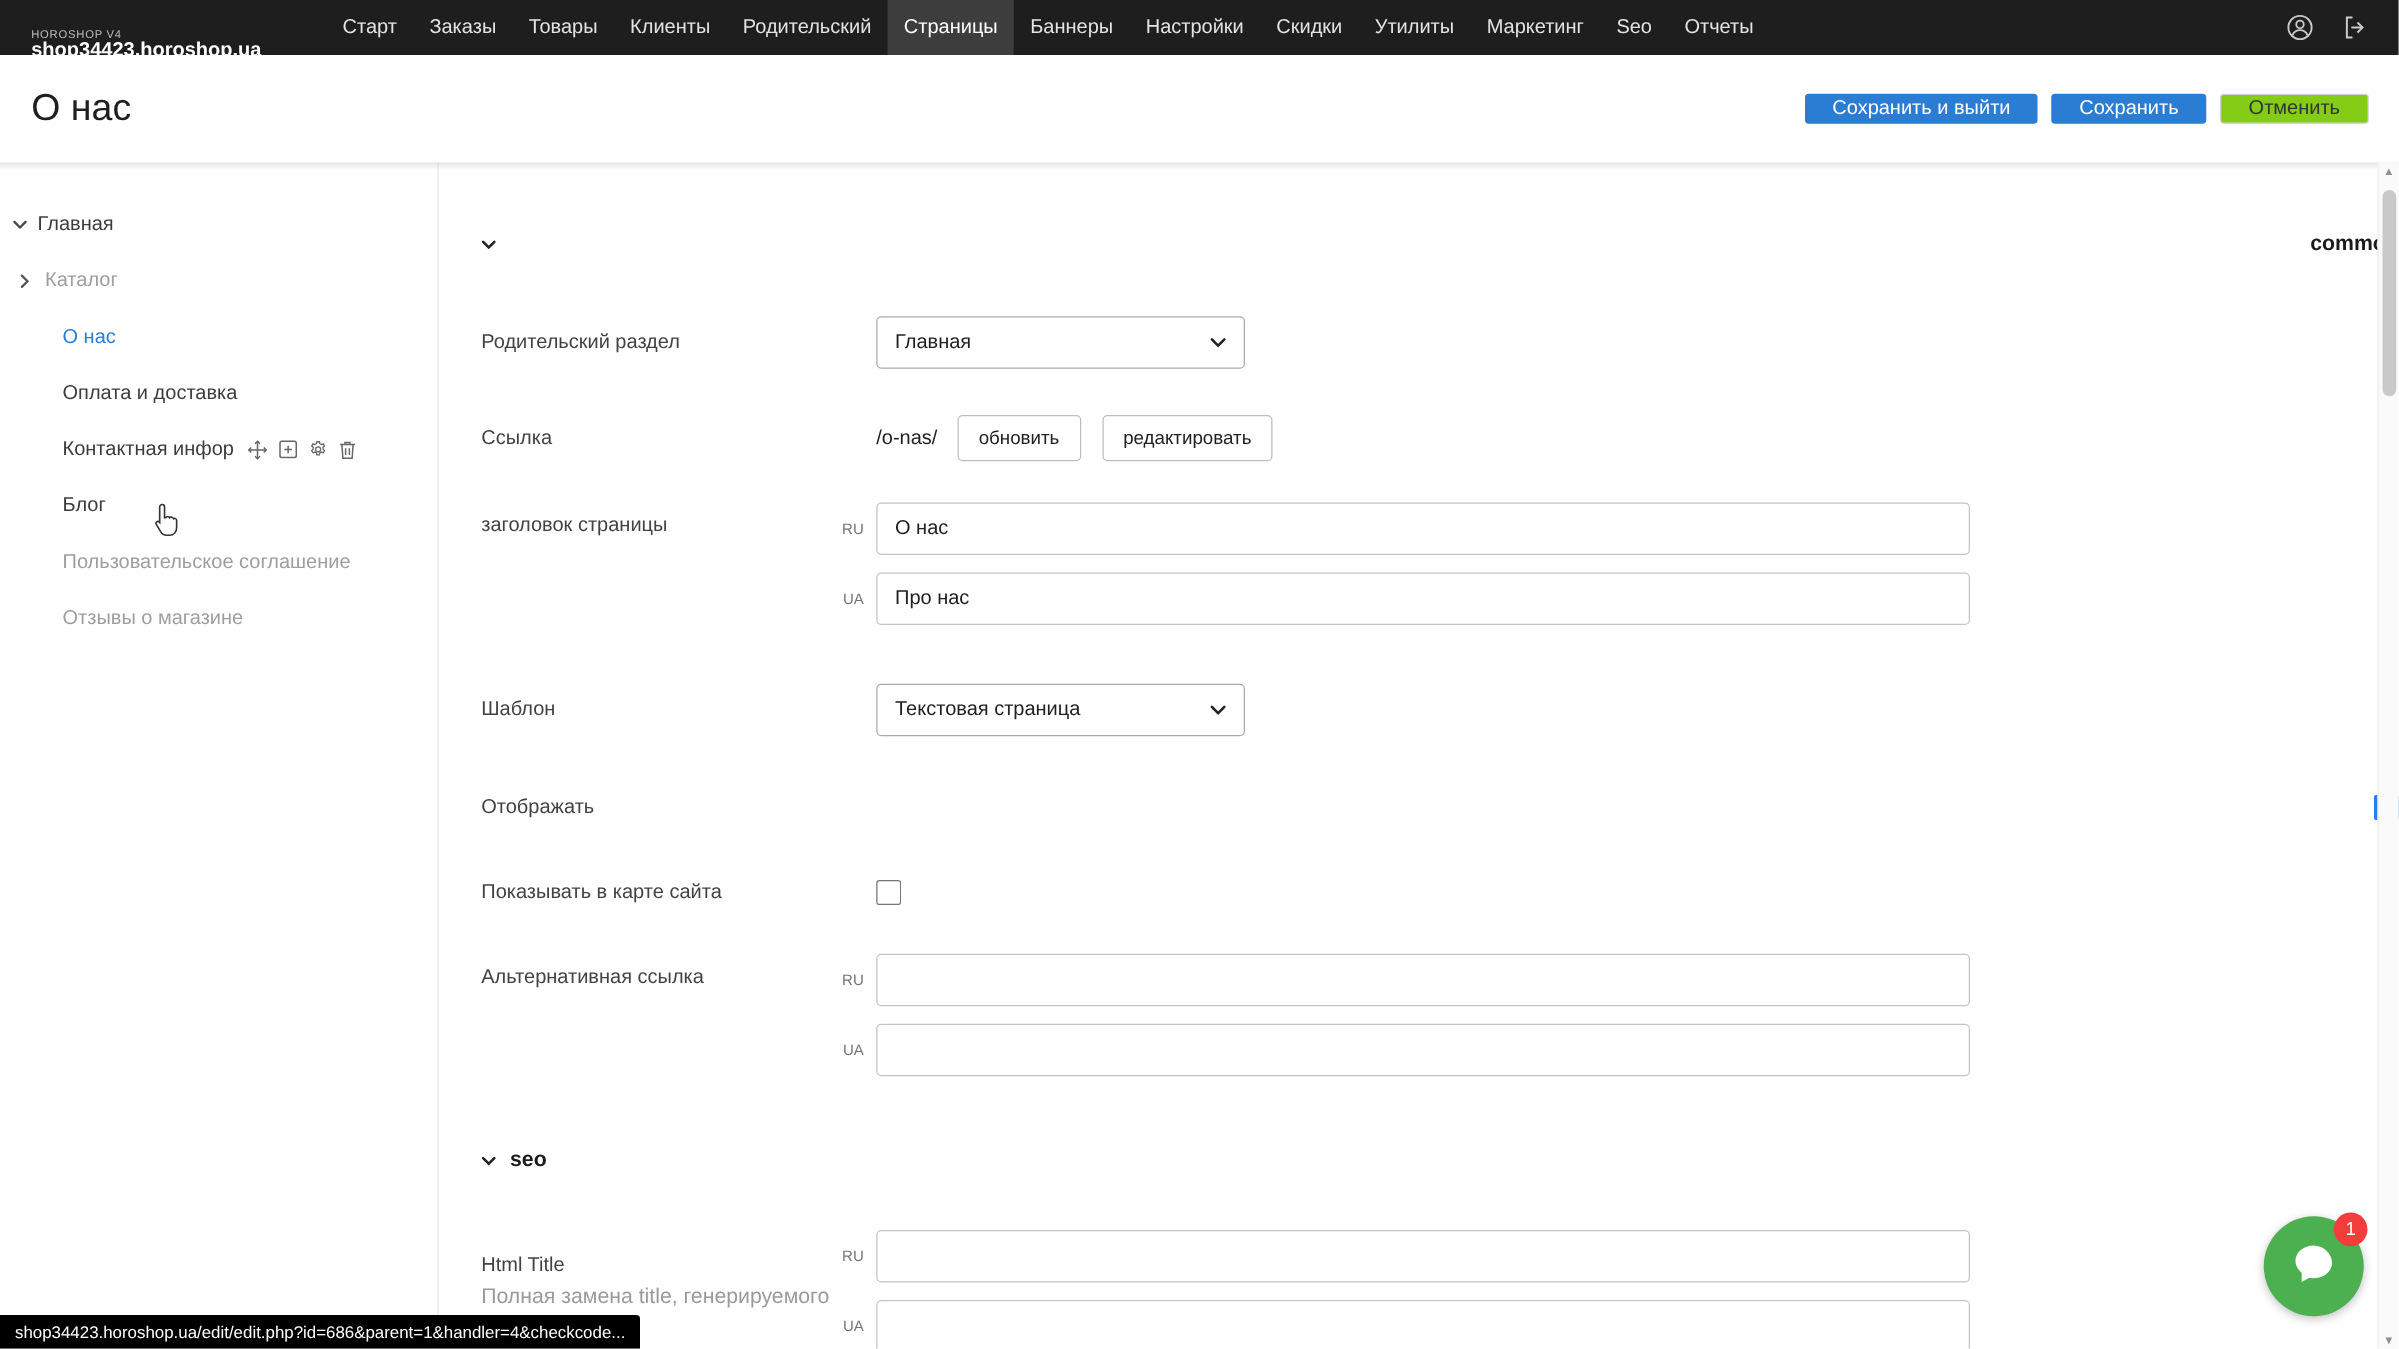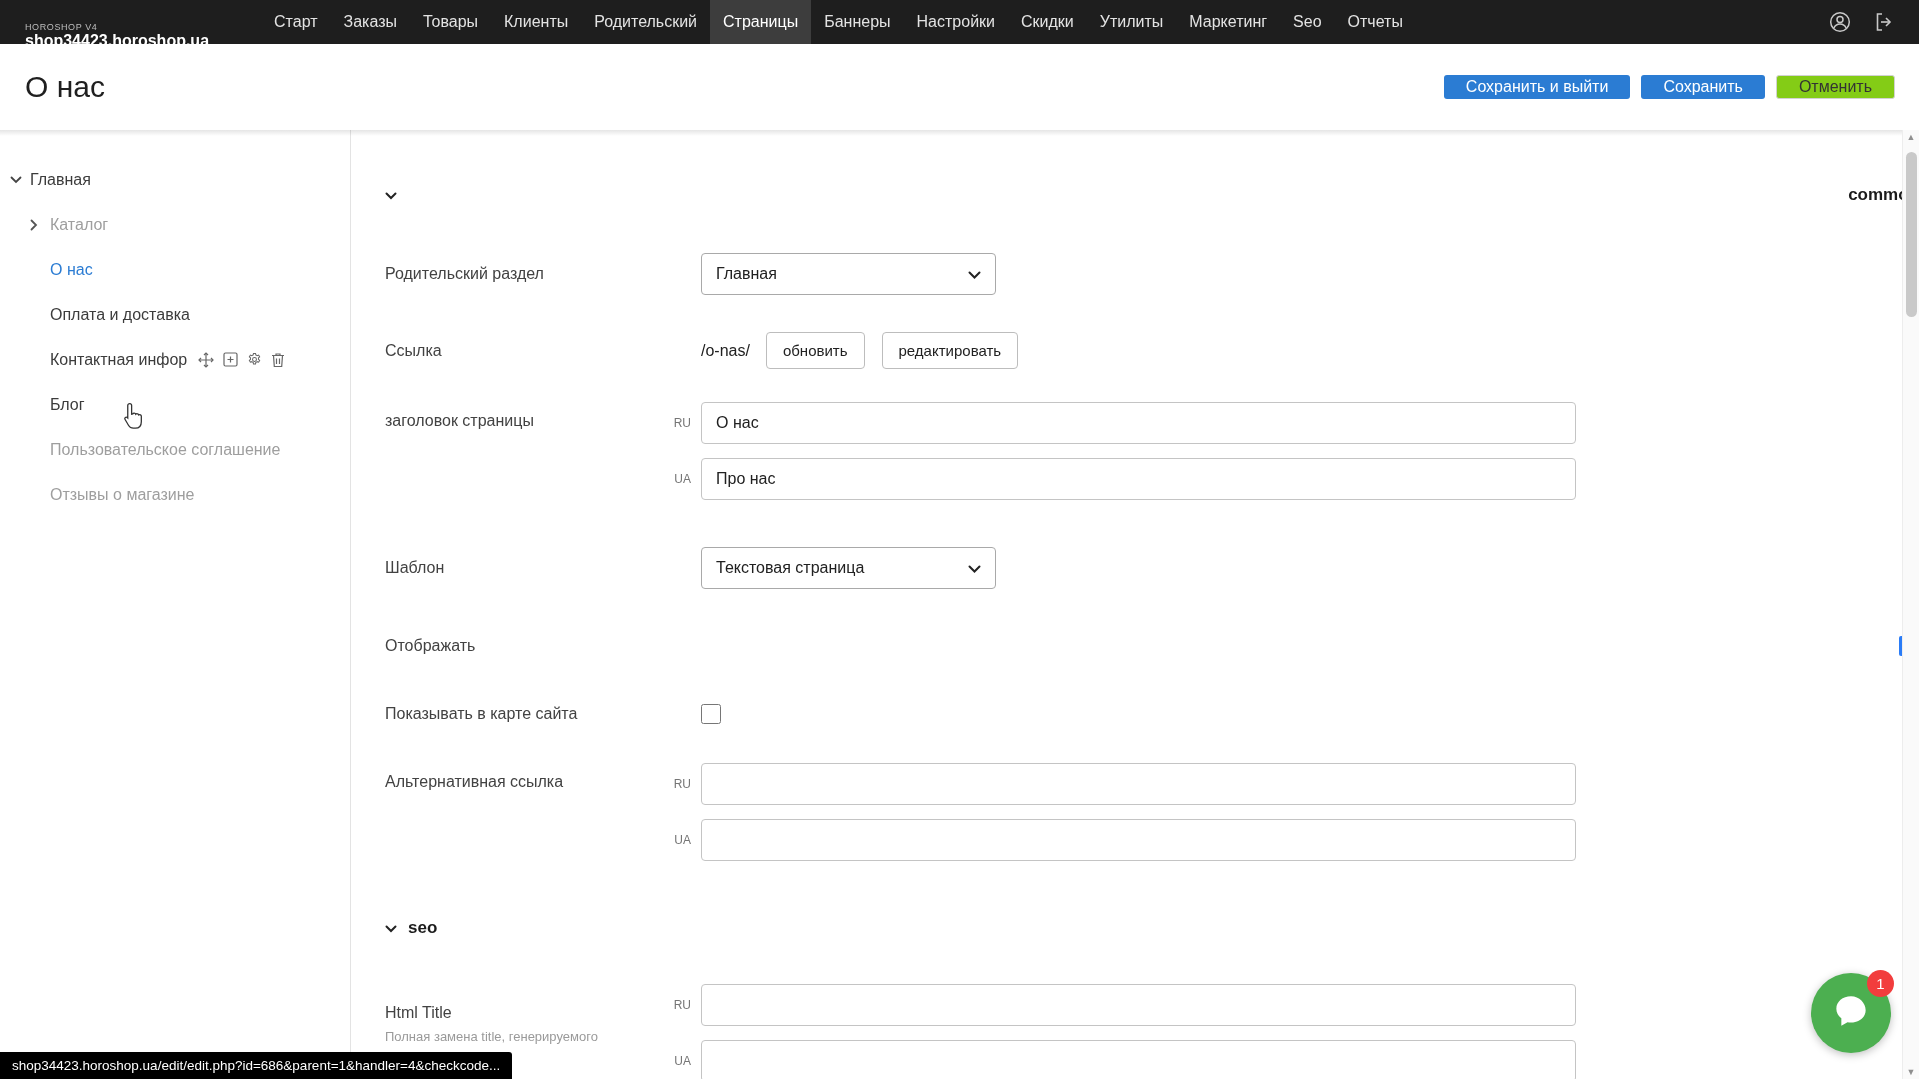--- a/index.html
+++ b/index.html
@@ -28,41 +28,41 @@
 
   
   .body-wrap { display: flex; height: 949px; position: relative; }
   .body-wrap::before { content:""; position:absolute; top:0; left:0; right:0; height:6px;
     background: linear-gradient(rgba(0,0,0,.10), rgba(0,0,0,0)); z-index: 6; pointer-events: none; }
 
   
   .sidebar { width: 351px; border-right: 1px solid #e3e3e3; padding-top: 27px; position: relative; flex-shrink: 0; }
   .tree-item { height: 45px; display: flex; align-items: center; font-size: 16px; color: #3c3c3c; cursor: pointer; padding-left: 50px; }
   .tree-item.lvl0 { padding-left: 10px; }
-  .tree-item.has-chev { padding-left: 30px; }
+  .tree-item.has-chev { padding-left: 16px; }
   .tree-item .chev { display: inline-flex; width: 20px; justify-content: flex-start; color: #444; }
   .tree-item.muted { color: #9e9e9e; }
   .tree-item.selected { color: #2b7cd3; }
   .row-icons { display: flex; align-items: center; gap: 9px; margin-left: 11px; color: #666; }
   .row-icons span { display: inline-flex; cursor: pointer; }
   .cursor-hand { position: absolute; left: 122px; top: 272px; z-index: 9; pointer-events: none; }
 
   
   .main { flex: 1; padding: 55px 0 0 34px; position: relative; overflow: hidden; background: #fff; }
   .section-head { display: flex; align-items: center; gap: 11px; font-size: 17px; font-weight: bold; color: #1b1b1b; cursor: pointer; }
   .mb48 { margin-bottom: 48px; justify-content: space-between; } .mb47 { margin-bottom: 47px; } .mb46 { margin-bottom: 46px; }
   .mb39 { margin-bottom: 39px; } .mb37 { margin-bottom: 37px; } .mb33 { margin-bottom: 33px; } .mb57 { margin-bottom: 57px; }
   .row { display: flex; }
   .row.center { align-items: center; }
   .row.top .flabel, .row.top .flabel-block { padding-top: 10px; }
   .flabel { font-size: 16px; color: #424242; }
   .flabel.wide { width: 316px; flex-shrink: 0; }
   .flabel-block { width: 280px; flex-shrink: 0; }
   .flabel-block .flabel { display: block; }
-  .hint { font-size: 13px; color: #9a9a9a; margin-top: 6px; line-height: 17px; }
+  .hint { font-size: 17px; color: #9a9a9a; margin-top: 6px; line-height: 17px; }
   .row.top .flabel:not(.wide) { width: 280px; flex-shrink: 0; }
   .select { width: 295px; height: 42px; border: 1px solid #a9a9a9; border-radius: 4px; background: #fff;
     display: flex; align-items: center; justify-content: space-between; padding: 0 14px; font-size: 16px; color: #212121; cursor: pointer; }
   .stack { display: flex; flex-direction: column; gap: 14px; }
   .lang-row { display: flex; align-items: center; }
   .lang { width: 36px; padding-right: 10px; text-align: right; font-size: 12px; color: #757575; flex-shrink: 0; }
   .tinput { width: 875px; height: 42px; border: 1px solid #c4c4c4; border-radius: 4px; padding: 0 14px;
     font-size: 16px; color: #212121; font-family: inherit; outline: none; background: #fff; }
   .link-path { font-size: 16px; color: #212121; margin-right: 16px; }
   .btn-small { height: 37px; padding: 0 16px; border: 1px solid #bdbdbd; border-radius: 4px; background: #fff;

